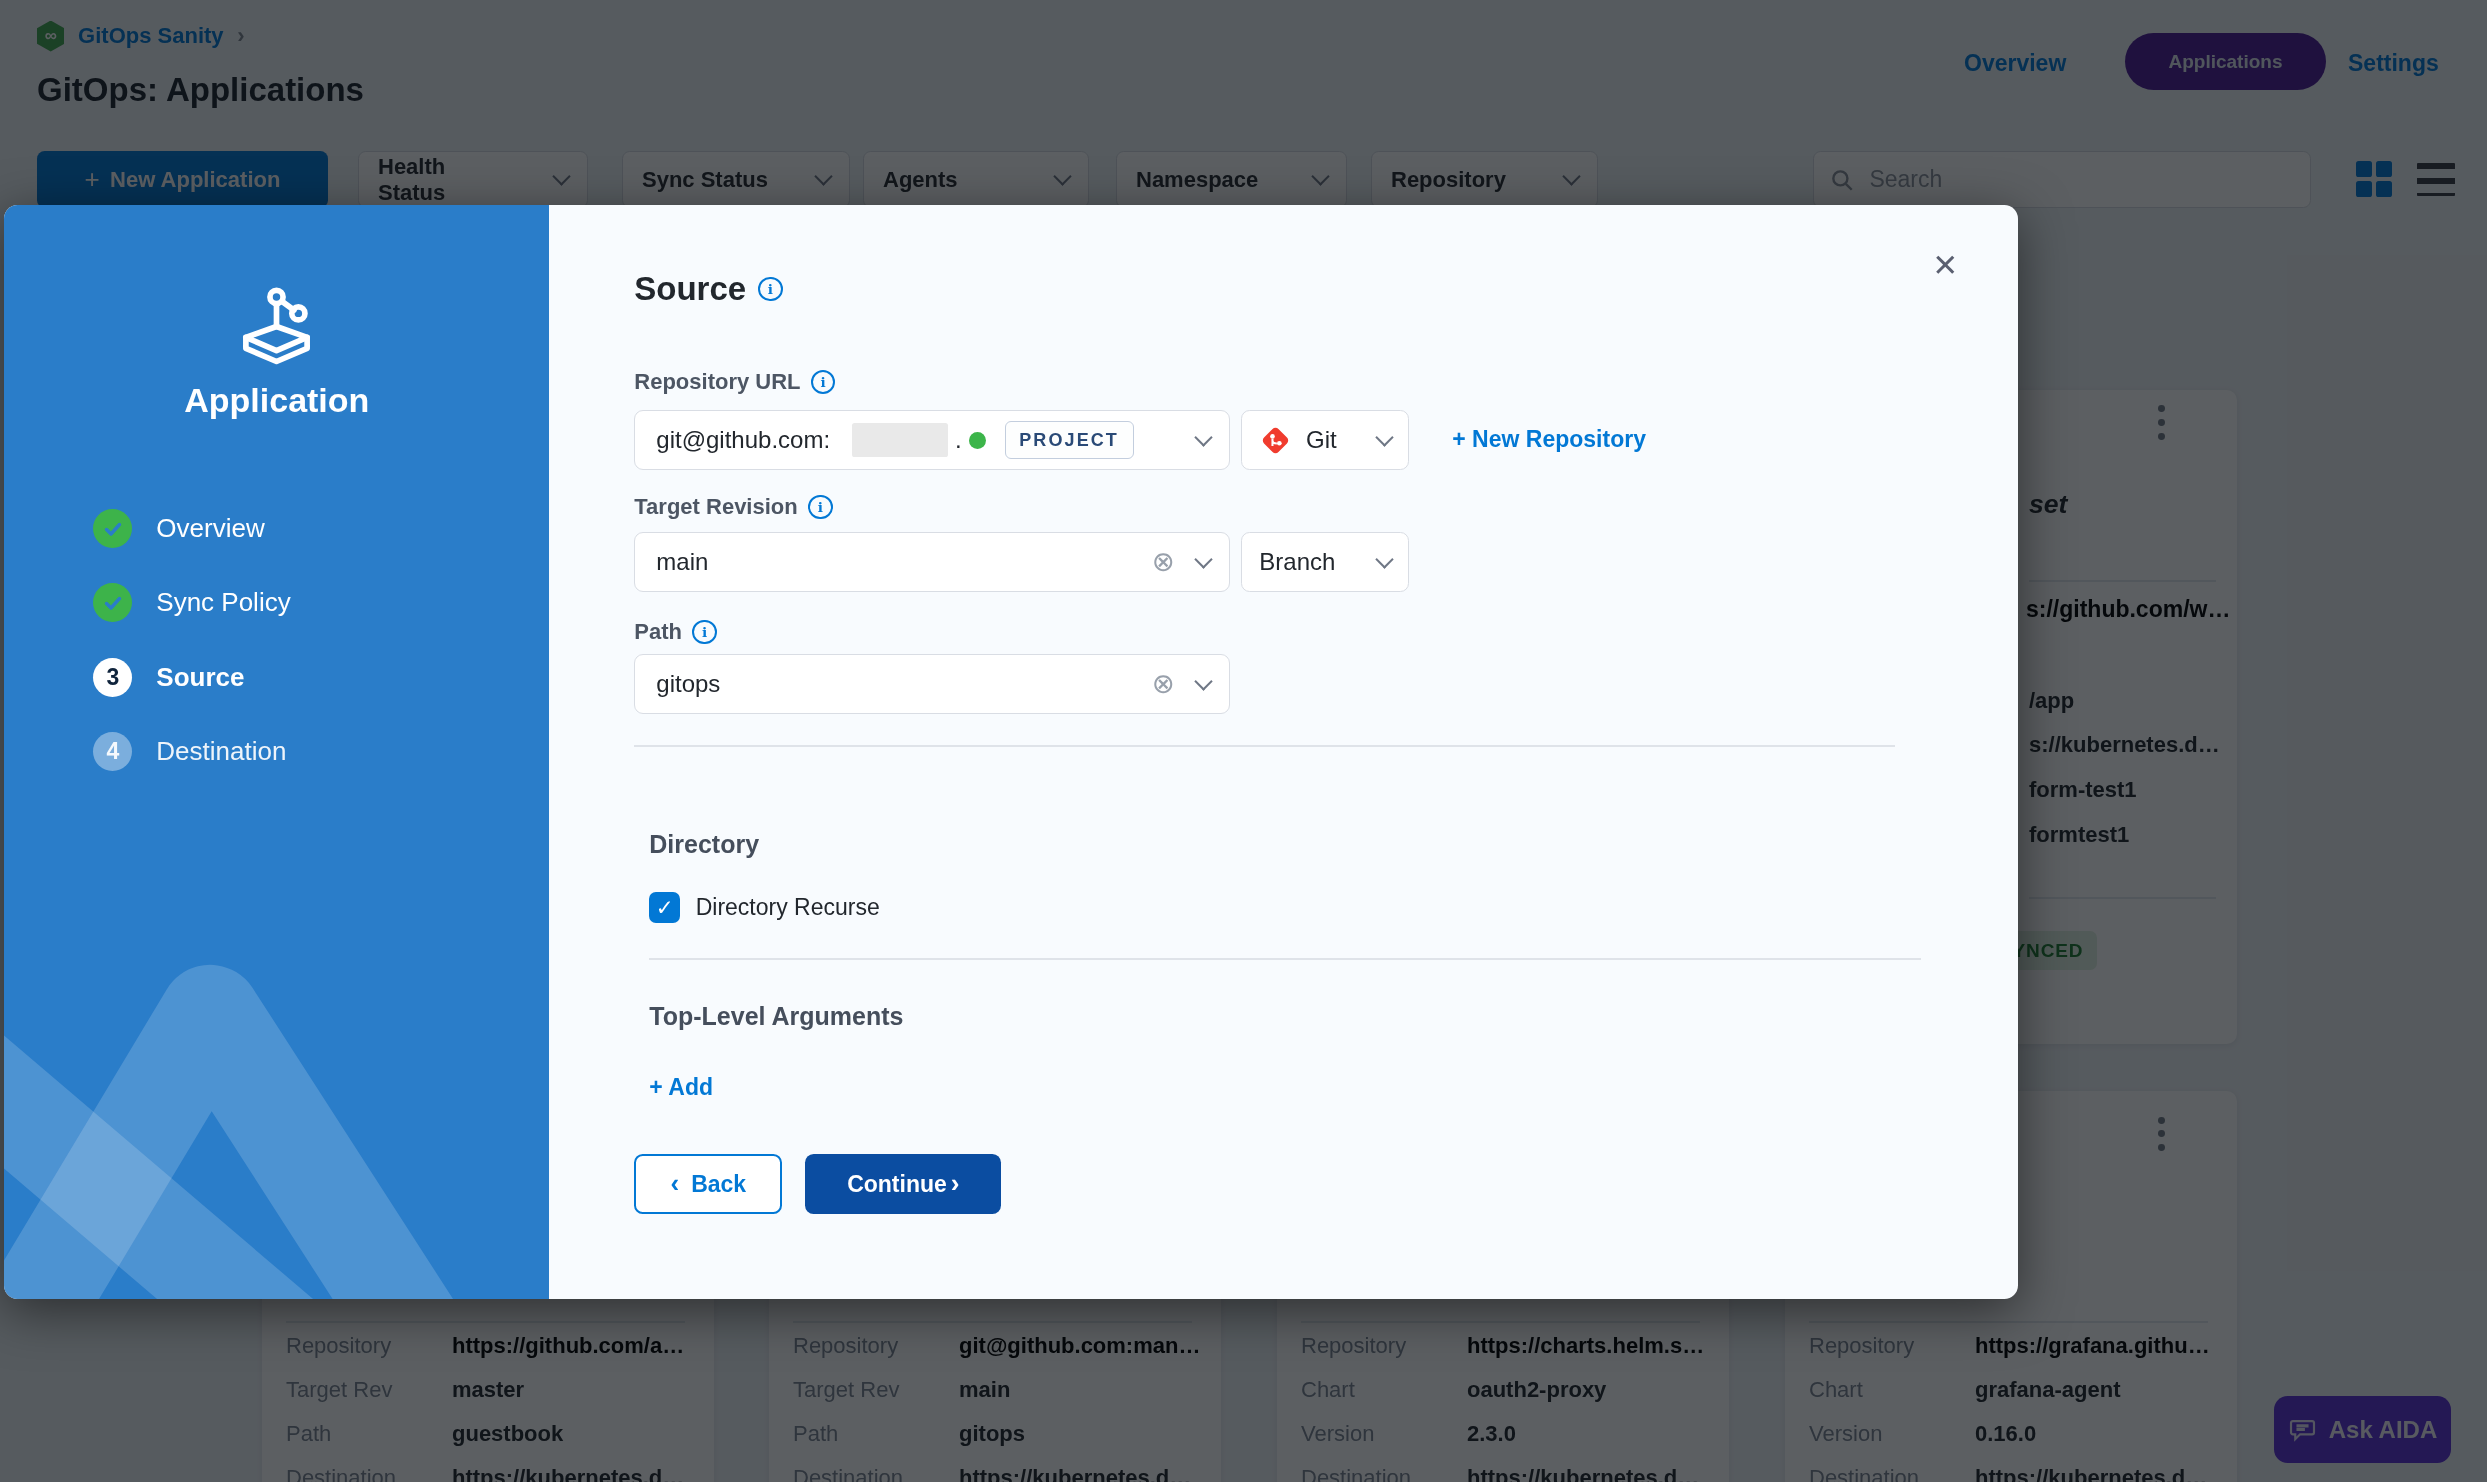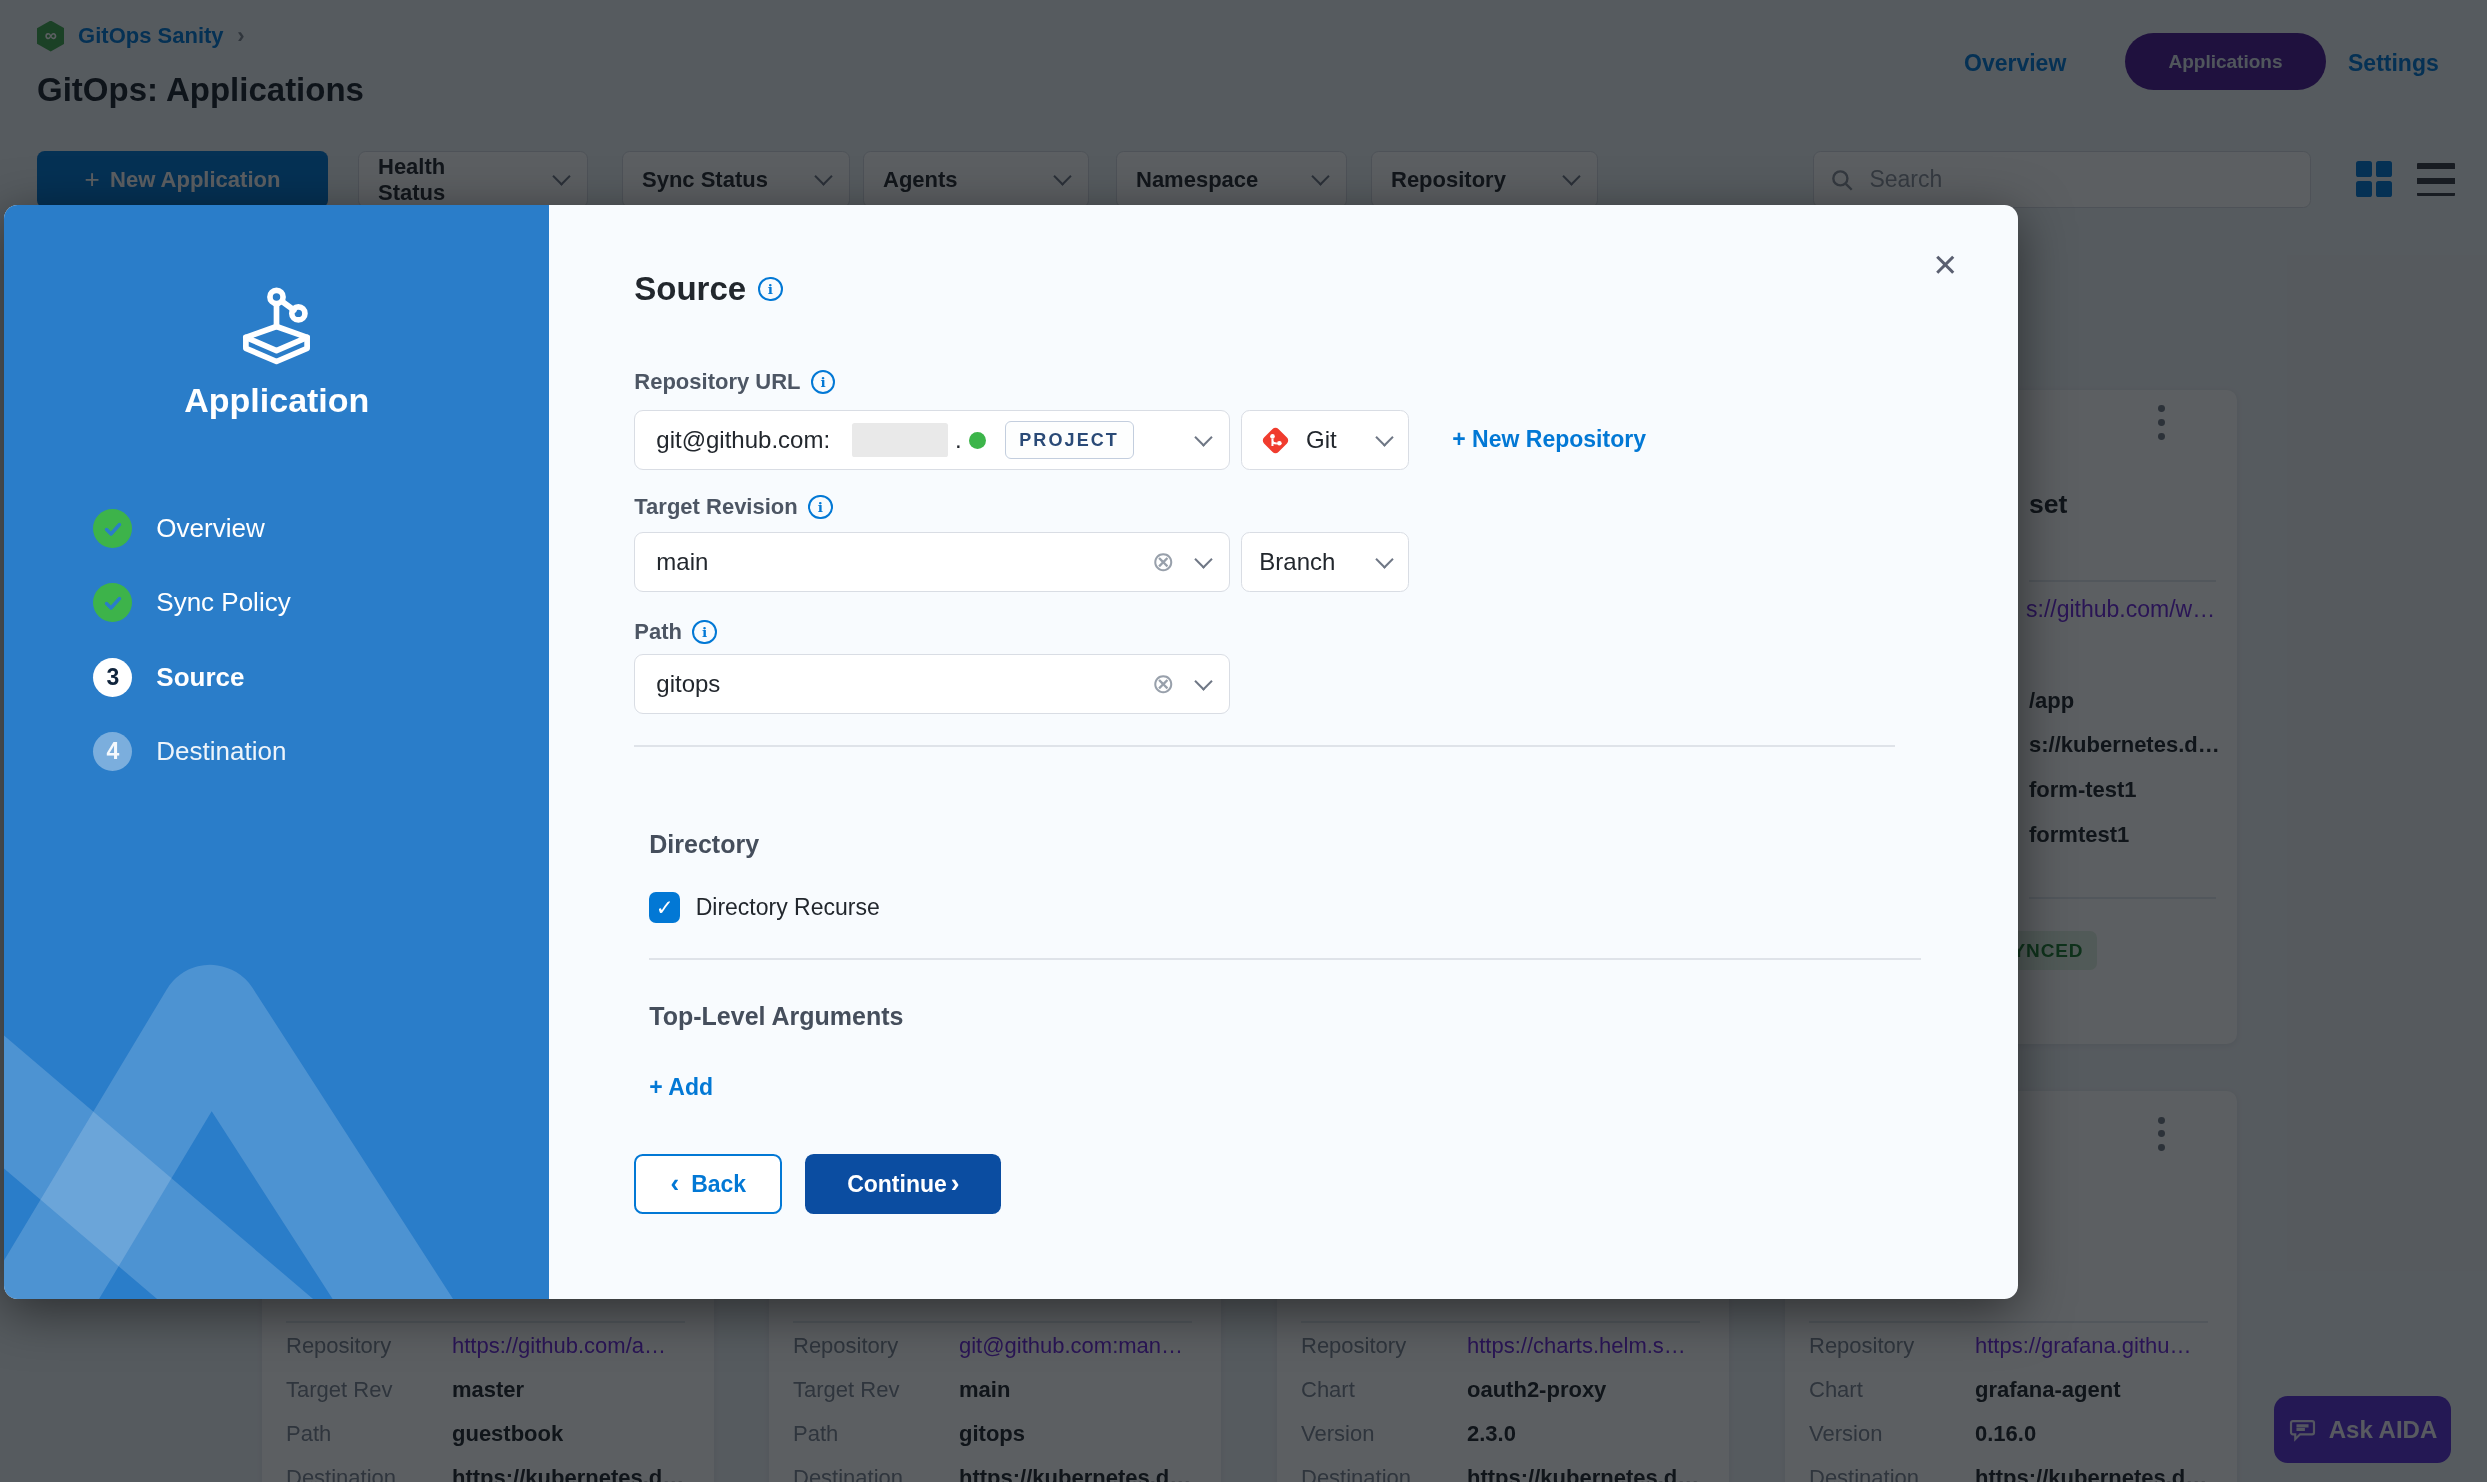--- a/index.html
+++ b/index.html
@@ -27,21 +27,21 @@
   .searchbox input{border:none;outline:none;font:inherit;font-size:23px;color:#30363d;flex:1;background:transparent;}
   .searchbox input::placeholder{color:#8d949e;}
   .gridic{display:grid;grid-template-columns:1fr 1fr;gap:4.3px;width:36px;height:36px;}
   .gridic div{background:#0278d5;border-radius:2.6px;}
   .listic{width:38px;height:33px;background:repeating-linear-gradient(to bottom,#383c45 0 6px,transparent 6px 15px);border-radius:0.9px;}
   
   .card{position:absolute;background:#fff;border-radius:10.3px;box-shadow:0 1.7px 6.9px rgba(20,30,40,.08);}
   .kebab{display:flex;flex-direction:column;gap:6.9px;align-items:center;padding:5.1px;}
   .kebab span{width:6.9px;height:6.9px;border-radius:50%;background:#737b86;}
   .chr{position:absolute;height:1.7px;background:#e1e6ec;}
-  .clink{color:#6d28d9;font-weight:400;}
+  .clink{color:#000000;font-weight:700;}
   .cval{color:#22272d;font-weight:600;}
   .clab{color:#7b8492;}
   .r{position:absolute;font-size:22px;line-height:27.4px;white-space:nowrap;}
   .badge-sync{position:absolute;background:#dff0e0;color:#1f7d33;font-weight:700;font-size:19px;letter-spacing:0.9px;
               border-radius:6.9px;display:flex;align-items:center;justify-content:center;}
   .btn-aida{position:absolute;background:#5c2fd6;color:#f2f0fa;border-radius:13.7px;display:flex;align-items:center;
             justify-content:center;gap:12px;font-size:24px;font-weight:600;z-index:5;border:none;}
   
   .ovl{position:absolute;inset:0;background:rgba(8,12,16,0.66);z-index:10;}
   .modal{position:absolute;left:4.3px;top:205px;width:2014px;height:1094px;background:#f8fbfe;border-radius:13.7px;
@@ -142,21 +142,21 @@
       <div></div>
     </div>
   <div class="abs listic" style="left:2417px;top:163px;"></div>
 
   <div class="card" style="left:1785px;top:390px;width:452px;height:654px;">
     <div class="kebab" style="position:absolute;left:368px;top:10.3px;">
         <span></span>
         <span></span>
         <span></span>
       </div>
-    <span class="r cval" style="left:244px;top:101px;font-size:26.6px;">set</span>
+    <span class="r cval" style="left:244px;top:101px;font-size:26.6px;font-style:italic;">set</span>
     <div class="chr" style="left:244px;top:190px;width:187px;"></div>
     <span class="r clink" style="left:241px;top:206px;font-size:23px;">s://github.com/w…</span>
     <span class="r cval" style="left:244px;top:297px;">/app</span>
     <span class="r cval" style="left:244px;top:341px;">s://kubernetes.d…</span>
     <span class="r cval" style="left:244px;top:386px;">form-test1</span>
     <span class="r cval" style="left:244px;top:431px;">formtest1</span>
     <div class="chr" style="left:244px;top:507px;width:187px;"></div>
     <div class="badge-sync" style="left:214px;top:541px;width:98px;height:39px;">YNCED</div>
   </div>
 

